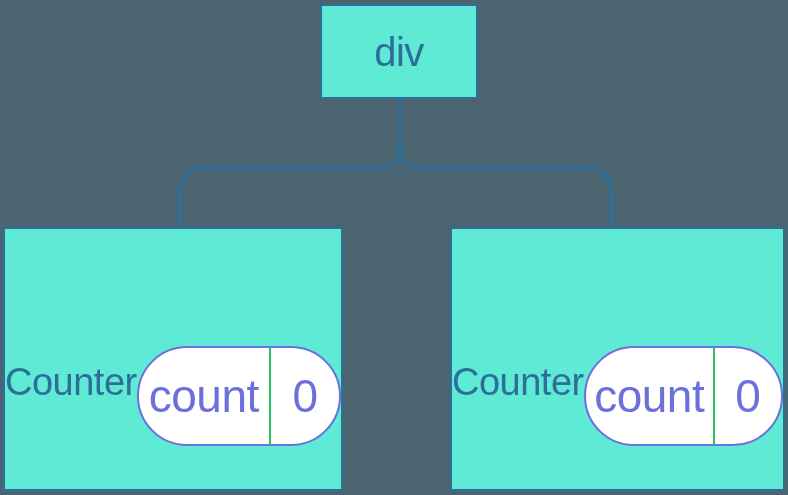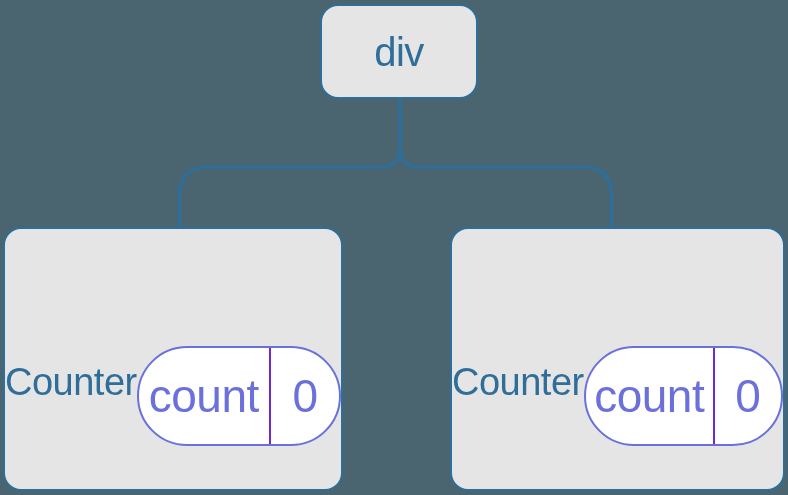--- a/index.html
+++ b/index.html
@@ -24,23 +24,23 @@
     z-index: 1;
   }
   .connectors path {
     fill: none;
     stroke: #2E6E99;
     stroke-width: 3.5;
     stroke-linecap: butt;
   }
   .node {
     position: absolute;
-    background: #e5e5e5;
+    background: #5eead4;
     border: 2.5px solid #2E6E99;
-    border-radius: 18px;
+    border-radius: 2px;
     box-sizing: border-box;
     z-index: 2;
   }
   .root-node {
     left: 320px;
     top: 4px;
     width: 158px;
     height: 95px;
     display: flex;
     align-items: center;
@@ -75,21 +75,21 @@
     border: 2px solid #6B70DB;
     border-radius: 50px;
     box-sizing: border-box;
     display: flex;
     align-items: stretch;
     overflow: hidden;
     background: #FFFFFF;
   }
   .state-key-cell {
     flex: 0 0 65%;
-    border-right: 2px solid #6d28d9;
+    border-right: 2px solid #22c55e;
     display: flex;
     align-items: center;
     justify-content: center;
   }
   .state-value-cell {
     flex: 1 1 auto;
     display: flex;
     align-items: center;
     justify-content: center;
   }

